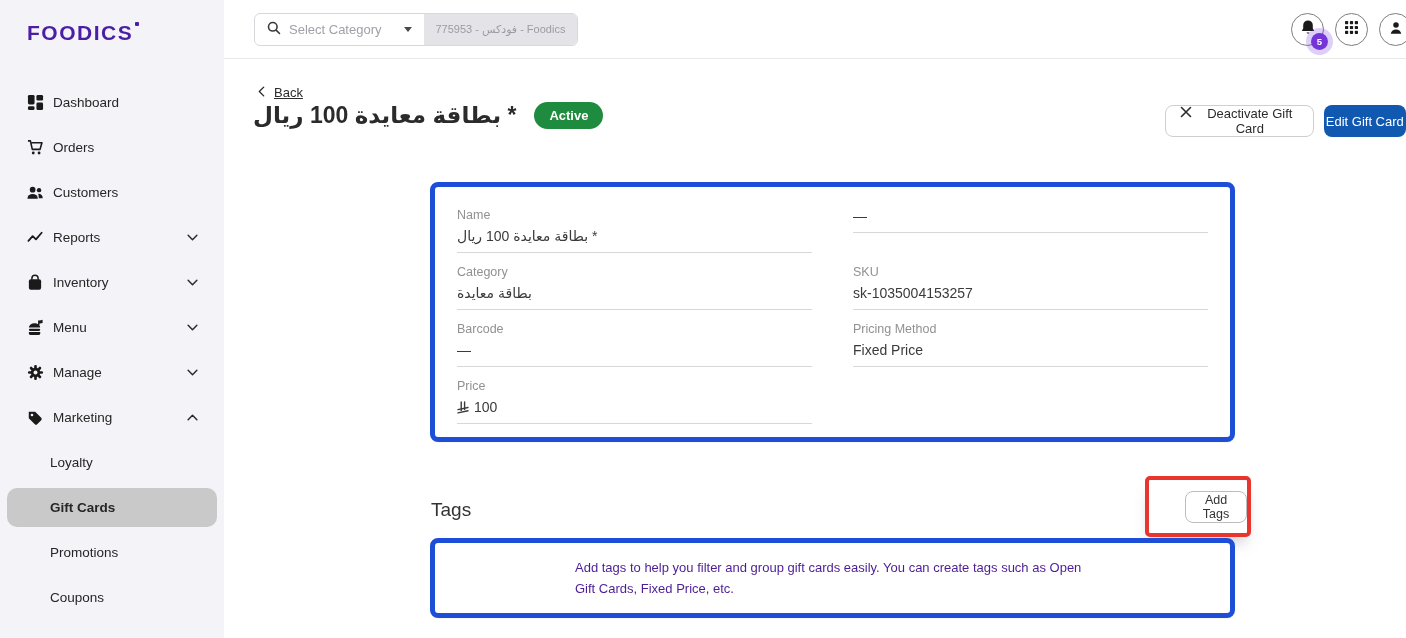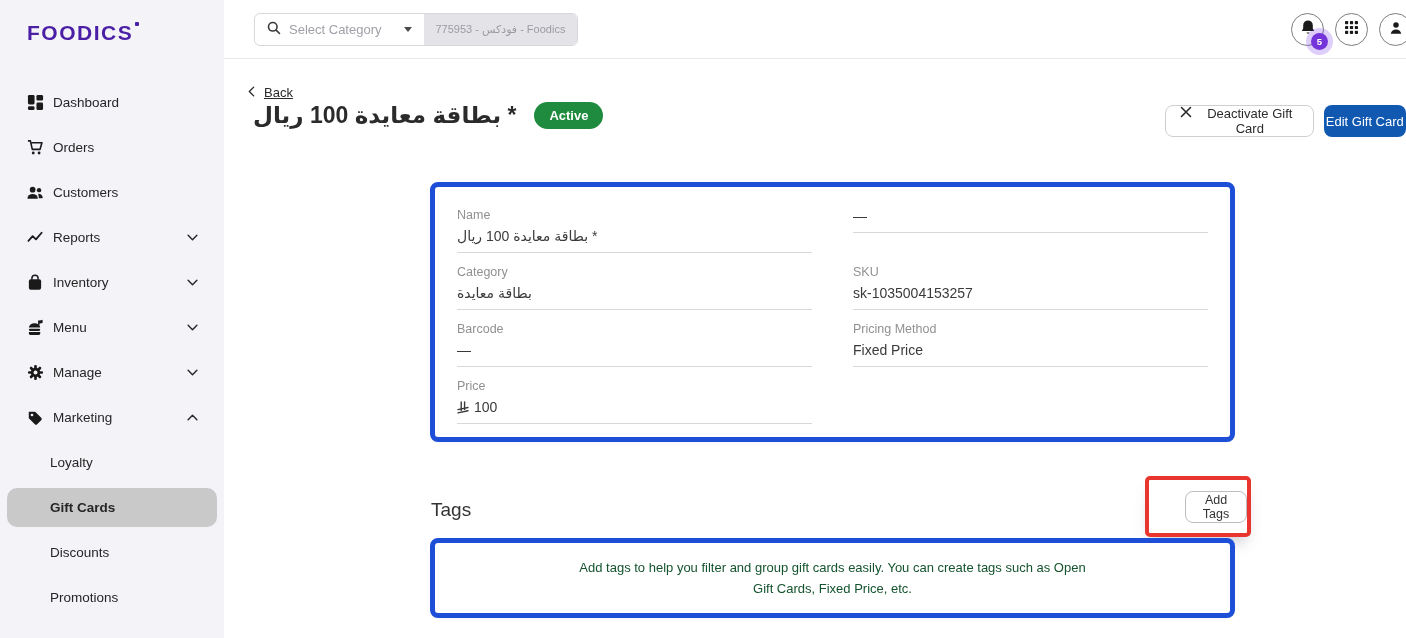--- a/index.html
+++ b/index.html
@@ -37,21 +37,21 @@
     background:#fff; display:flex; align-items:center; justify-content:center; cursor:pointer; }
   .cb-bell { left:1067px; } .cb-grid { left:1111px; } .cb-user { left:1155px; }
   .halo { position:absolute; right:-10px; bottom:-10px; width:27px; height:27px; border-radius:50%;
     background:rgba(122,60,235,0.25); }
   .nbadge { position:absolute; right:-5px; bottom:-5px; width:17px; height:17px; border-radius:50%;
     background:#7434d9; color:#fff; font-size:9.5px; font-weight:bold; display:flex; align-items:center;
     justify-content:center; }
 
   
   .content { position:absolute; left:224px; top:60px; width:1182px; height:578px; background:#fff; }
-  .back { position:absolute; left:24px; top:25px; display:flex; align-items:center; gap:9px; font-size:13px;
+  .back { position:absolute; left:34px; top:25px; display:flex; align-items:center; gap:9px; font-size:13px;
     color:#2b2b2b; cursor:pointer; }
   .back span { text-decoration:underline; }
   .title-row { position:absolute; left:29px; top:42px; display:flex; align-items:center; gap:18px; }
   .title-row h1 { font-size:23px; font-weight:bold; color:#2b2b2b; white-space:nowrap; }
   .badge-active { background:#1f8b3e; color:#fff; font-size:13px; font-weight:bold; padding:6px 15px;
     border-radius:15px; }
   .actions { position:absolute; top:45px; left:941px; display:flex; gap:10px; }
   .btn-outline { display:flex; align-items:flex-start; gap:9px; height:32px; padding:0 14px; background:#fff;
     border:1px solid #cfcfcf; border-radius:8px; font-size:13px; color:#2b2b2b; cursor:pointer;
     font-family:inherit; }
@@ -69,21 +69,21 @@
   .sar { display:inline-flex; }
 
   .tags-heading { position:absolute; left:207px; top:439px; font-size:19px; font-weight:normal; color:#333; }
   .red-annotation { position:absolute; left:921px; top:416px; width:106px; height:61px;
     border:4px solid #e8362e; border-radius:5px; display:flex; align-items:center; justify-content:center;
     box-shadow:0 10px 14px -6px rgba(90,90,120,0.35); background:#fff;padding-left:36px; }
   .btn-addtags { height:32px; padding:0 13px; background:#fff; border:1px solid #bdbdbd; border-radius:8px;
     font-size:12.5px; color:#333; cursor:pointer; font-family:inherit; }
   .tags-card { left:206px; top:478px; width:805px; height:80px; display:flex; align-items:center;
     justify-content:center; }
-  .tags-card p { max-width:515px; text-align:center; font-size:13px; color:#14532d; line-height:1.65; }
+  .tags-card p { max-width:515px; text-align:left; font-size:13px; color:#4c1d95; line-height:1.65; }
 </style>
 </head>
 <body>
 
 <div class="app">
 
   <aside class="sidebar">
     <div class="logo">FOODICS</div>
     <nav>
       <div class="nav-item">
@@ -195,23 +195,20 @@
               <path d="M1 6.5l5-5 5 5" fill="none" stroke="#2a2a2a" stroke-width="1.7" stroke-linecap="round" stroke-linejoin="round"></path>
             </svg>
         </span>
       </div>
 
       <div class="nav-sub">
         <span class="nlabel">Loyalty</span>
       </div>
       <div class="nav-sub selected">
         <span class="nlabel">Gift Cards</span>
-      </div>
-      <div class="nav-sub">
-        <span class="nlabel">Discounts</span>
       </div>
       <div class="nav-sub">
         <span class="nlabel">Promotions</span>
       </div>
       <div class="nav-sub">
         <span class="nlabel">Coupons</span>
       </div>
     </nav>
   </aside>
 

